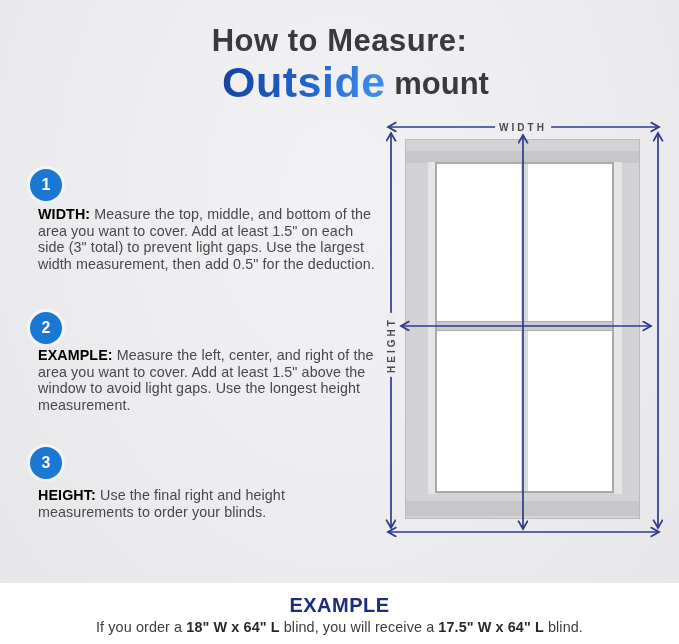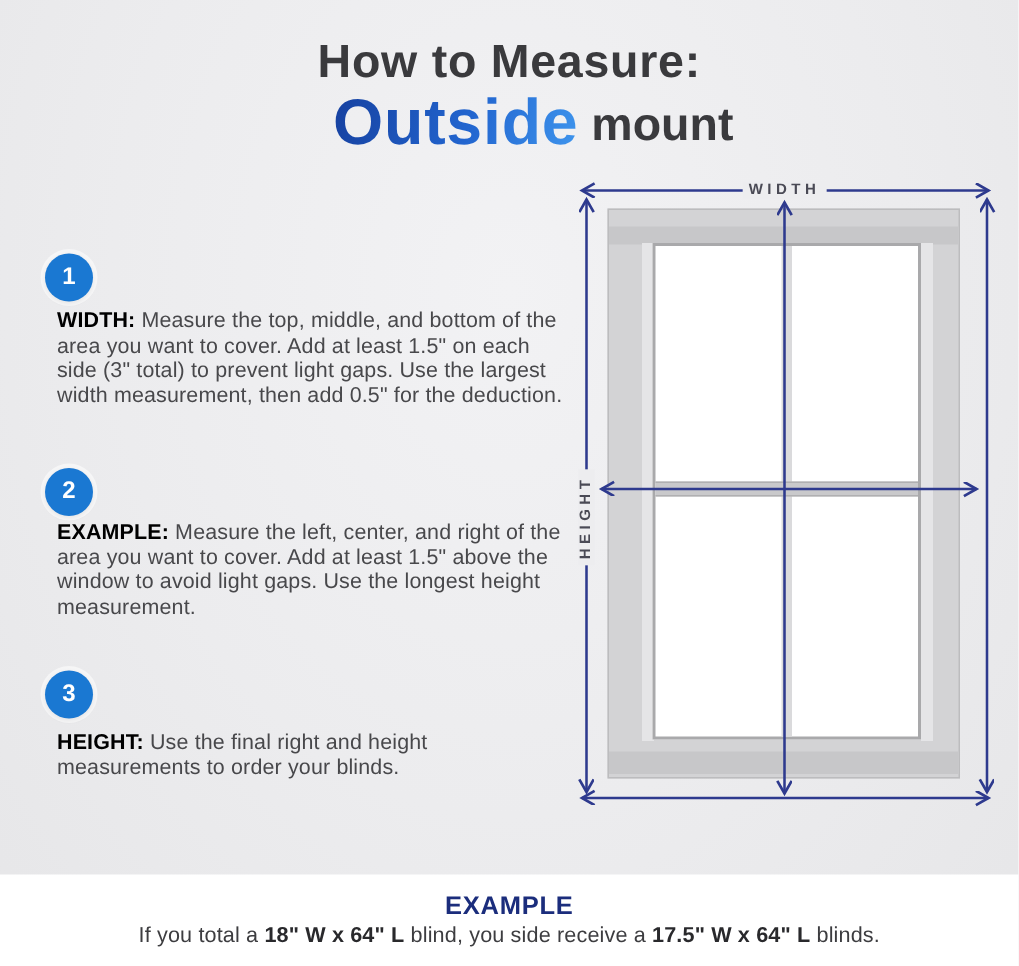--- a/index.html
+++ b/index.html
@@ -64,21 +64,21 @@
     background:#ededef;padding:0 4px;white-space:nowrap;
   }
   .lbl-width{left:138px;top:8px;transform:translate(-50%,-50%);}
   .lbl-height{left:6px;top:226px;transform:translate(-50%,-50%) rotate(-90deg);}
 
   
   .footer{
     position:absolute;left:0;top:583px;width:679px;height:61px;background:#ffffff;
     text-align:center;
   }
-  .example-heading{margin:11px 0 2px 0;font-size:17px;font-weight:800;color:#1b2d7c;letter-spacing:.5px;}
+  .example-heading{margin:11px 0 2px 0;font-size:20px;font-weight:800;color:#1b2d7c;letter-spacing:.5px;}
   .example-text{margin:0;font-size:14.4px;color:#3d3d40;letter-spacing:.1px;}
   .example-bold{font-weight:700;color:#29292c;}
 </style>
 </head>
 <body>
 
 <header class="title-wrap">
   <div class="title-line1">How to Measure:</div>
   <div class="title-line2"><span class="title-highlight">Outside</span><span> mount</span></div>
 </header>
@@ -126,14 +126,14 @@
       <line x1="16" y1="207" x2="266" y2="207" marker-start="url(#ah)" marker-end="url(#ah)"></line>
     </g>
   </svg>
 
   <span class="dim-label lbl-width">WIDTH</span>
   <span class="dim-label lbl-height">HEIGHT</span>
 </div>
 
 <footer class="footer">
   <p class="example-heading">EXAMPLE</p>
-  <p class="example-text"><span>If you total a </span><span class="example-bold">18" W x 64" L</span><span> blind, you side receive a </span><span class="example-bold">17.5" W x 64" L</span><span> blinds.</span></p>
+  <p class="example-text"><span>If you order a </span><span class="example-bold">18" W x 64" L</span><span> blind, you will receive a </span><span class="example-bold">17.5" W x 64" L</span><span> blind.</span></p>
 </footer>
 
 </body></html>

